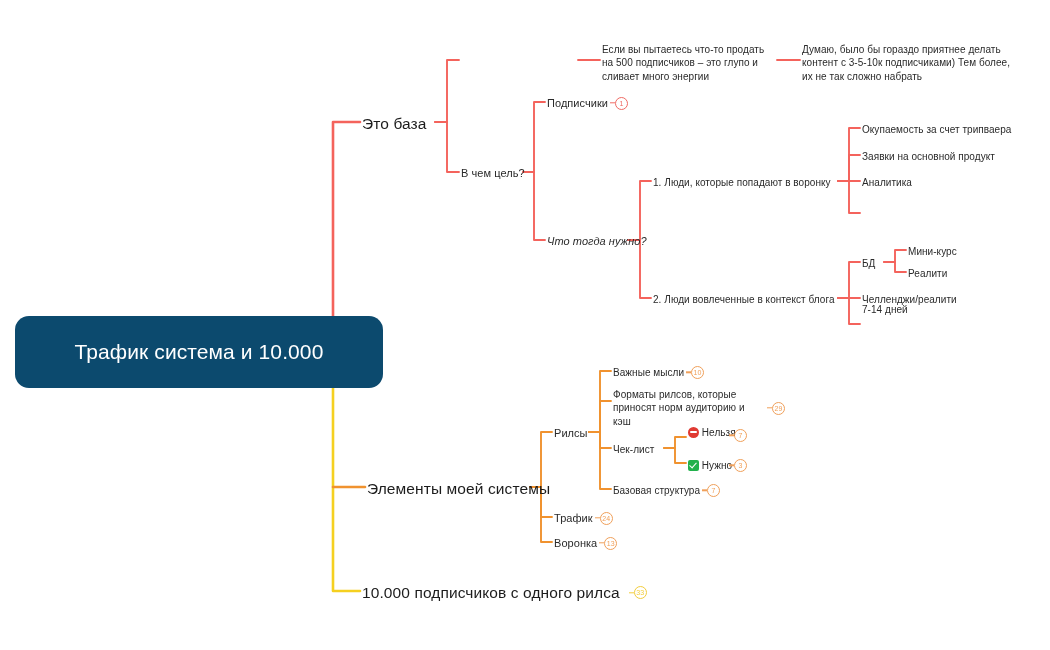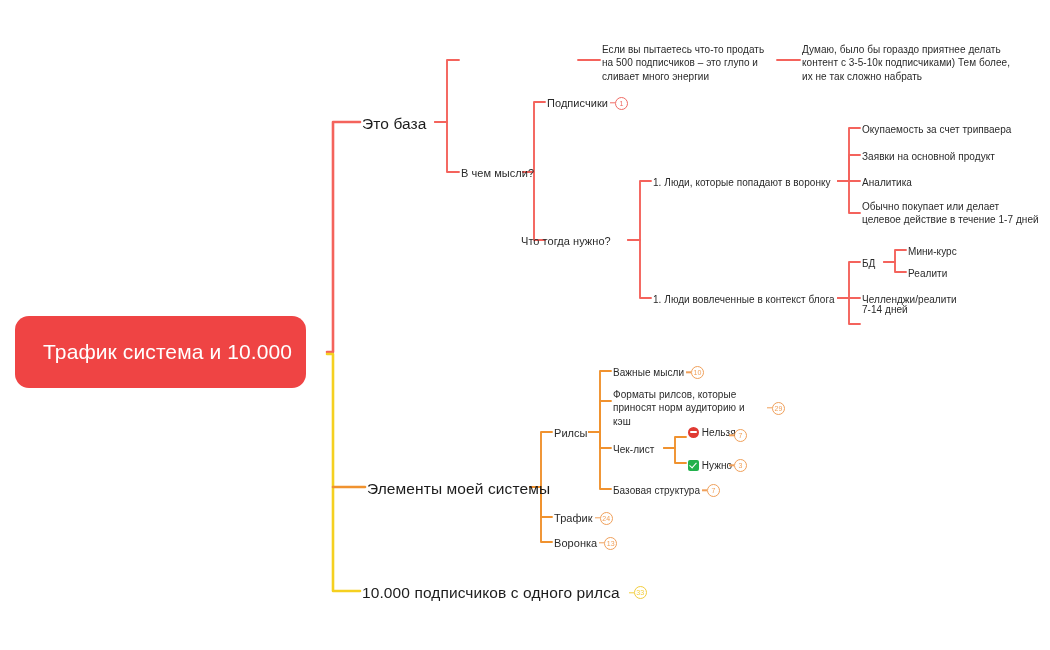--- a/index.html
+++ b/index.html
@@ -14,24 +14,24 @@
   #canvas{position:absolute;inset:0;width:1050px;height:650px;}
   svg.links{position:absolute;left:0;top:0;width:1050px;height:650px;pointer-events:none;}
 
   .node{position:absolute;white-space:nowrap;}
   .node .txt{display:inline-block;vertical-align:middle;}
 
   
   #root-node{
     position:absolute;
     left:15px;top:316px;
-    width:291px;height:72px;
-    background:#ef4444;
+    width:368px;height:72px;
+    background:#0c4a6e;
     border-radius:14px;
-    display:flex;align-items:center;justify-content:flex-end;
+    display:flex;align-items:center;justify-content:center;
     box-sizing:border-box;
     padding:4px 14px;
   }
   #root-node .root-label{
     color:#ffffff;
     font-size:21px;
     line-height:1.32;
     text-align:center;
     letter-spacing:0.1px;
     font-weight:400;
@@ -179,51 +179,47 @@
     <span>сливает много энергии</span>
   </div>
 
   <div class="node lvl3 multiline" style="left:802px;top:43px;width:240px;">
     <span>Думаю, было бы гораздо приятнее делать</span><br>
     <span>контент с 3-5-10к подписчиками) Тем более,</span><br>
     <span>их не так сложно набрать</span>
   </div>
 
   <div class="node lvl2" style="left:461px;top:165px;">
-    <span class="txt">В чем мысли?</span>
+    <span class="txt">В чем цель?</span>
   </div>
 
   <div class="node lvl2" style="left:547px;top:95px;">
     <span class="txt">Подписчики</span><span class="badge red">1</span>
   </div>
 
-  <div class="node lvl2" style="left:521px;top:233px;">
+  <div class="node lvl2" style="left:547px;top:233px;font-style:italic;">
     <span class="txt">Что тогда нужно?</span>
   </div>
 
   <div class="node lvl3" style="left:653px;top:175px;">
     <span class="txt">1. Люди, которые попадают в воронку</span>
   </div>
 
   <div class="node lvl3" style="left:862px;top:122px;">
     <span class="txt">Окупаемость за счет трипваера</span>
   </div>
   <div class="node lvl3" style="left:862px;top:149px;">
     <span class="txt">Заявки на основной продукт</span>
   </div>
   <div class="node lvl3" style="left:862px;top:175px;">
     <span class="txt">Аналитика</span>
   </div>
-  <div class="node lvl3 multiline" style="left:862px;top:200px;width:186px;">
-    <span>Обычно покупает или делает</span><br>
-    <span>целевое действие в течение 1-7 дней</span>
-  </div>
 
   <div class="node lvl3" style="left:653px;top:292px;">
-    <span class="txt">1. Люди вовлеченные в контекст блога</span>
+    <span class="txt">2. Люди вовлеченные в контекст блога</span>
   </div>
 
   <div class="node lvl3" style="left:862px;top:256px;">
     <span class="txt">БД</span>
   </div>
   <div class="node lvl3" style="left:908px;top:244px;">
     <span class="txt">Мини-курс</span>
   </div>
   <div class="node lvl3" style="left:908px;top:266px;">
     <span class="txt">Реалити</span>

